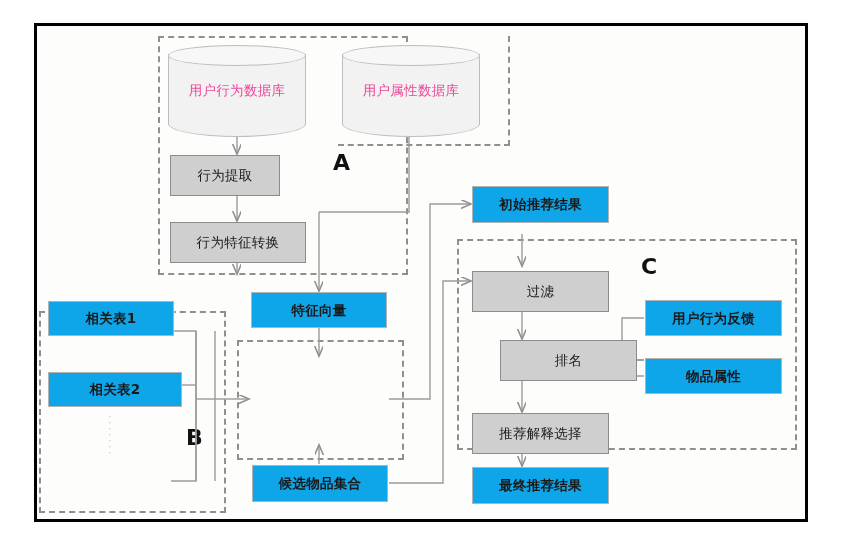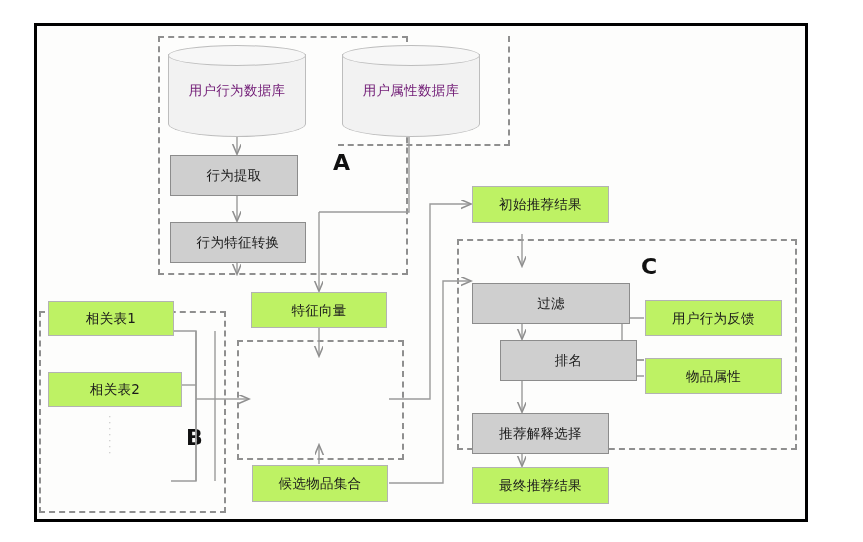--- a/index.html
+++ b/index.html
@@ -6,32 +6,32 @@
   body{width:863px;height:542px;overflow:hidden;
        font-family:"DejaVu Sans","Liberation Sans",sans-serif;}
   #stage{position:relative;width:863px;height:542px;background:#ffffff;}
   #frame{position:absolute;left:34px;top:23px;width:774px;height:499px;
          border:3px solid #000000;background:#fdfdfc;box-sizing:border-box;}
   svg.layer{position:absolute;left:0;top:0;width:863px;height:542px;
             pointer-events:none;}
   .node{position:absolute;box-sizing:border-box;display:flex;
         align-items:center;justify-content:center;text-align:center;
         font-size:13.5px;color:#1a1a1a;line-height:1.25;letter-spacing:.3px;}
-  .node.light{background:#bef264;border:1px solid #b3b3b3;}
+  .node.light{background:#0ea5e9;border:1px solid #b3b3b3;font-weight:bold;}
   .node.dark{background:#cfcfcf;border:1.6px solid #8c8c8c;}
   .cyl{position:absolute;box-sizing:border-box;}
   .cyl .body{position:absolute;left:0;right:0;top:9px;bottom:0;
              background:#f2f2f2;border-left:1.4px solid #bdbdbd;
              border-right:1.4px solid #bdbdbd;border-bottom:1.4px solid #bdbdbd;
              border-radius:0 0 50% 50%/0 0 16% 16%;}
   .cyl .top{position:absolute;left:0;right:0;top:0;height:19px;
             background:#f7f7f7;border:1.4px solid #bdbdbd;border-radius:50%;}
   .cyl .lbl{position:absolute;left:0;right:0;top:0;bottom:0;
             display:flex;align-items:center;justify-content:center;
-            font-size:13.5px;color:#701a75;letter-spacing:.3px;}
+            font-size:13.5px;color:#ec4899;letter-spacing:.3px;}
   .grp{position:absolute;box-sizing:border-box;
        border:2.2px dashed #8f8f8f;background:transparent;}
   .glab{position:absolute;font-weight:bold;font-size:22px;color:#111;}
   .dots{position:absolute;width:2px;color:#c9c9c9;font-size:11px;
         line-height:6px;text-align:center;}
 </style>
 </head>
 <body>
 
 <div id="stage">
@@ -120,39 +120,39 @@
     <div class="top"></div>
     <div class="lbl">用户行为数据库</div>
   </div>
 
   <div class="cyl" style="left:342px;top:45px;width:138px;height:92px;">
     <div class="body"></div>
     <div class="top"></div>
     <div class="lbl">用户属性数据库</div>
   </div>
 
-  <div class="node dark" style="left:170px;top:155px;width:128px;height:41px;">行为提取</div>
+  <div class="node dark" style="left:170px;top:155px;width:110px;height:41px;">行为提取</div>
 
   <div class="node dark" style="left:170px;top:222px;width:136px;height:41px;">行为特征转换</div>
 
   <div class="node light" style="left:251px;top:292px;width:136px;height:36px;">特征向量</div>
 
   <div class="node light" style="left:48px;top:301px;width:126px;height:35px;">相关表1</div>
 
   <div class="node light" style="left:48px;top:372px;width:134px;height:35px;">相关表2</div>
 
   <div class="dots" style="left:108px;top:414px;">·<br>·<br>·<br>·<br>·<br>·<br>·</div>
 
 
 
   <div class="node light" style="left:252px;top:465px;width:136px;height:37px;">候选物品集合</div>
 
   <div class="node light" style="left:472px;top:186px;width:137px;height:37px;">初始推荐结果</div>
 
-  <div class="node dark" style="left:472px;top:283px;width:158px;height:41px;">过滤</div>
+  <div class="node dark" style="left:472px;top:271px;width:137px;height:41px;">过滤</div>
 
   <div class="node dark" style="left:472px;top:340px;width:137px;height:41px;margin-left:28px;">排名</div>
 
   <div class="node dark" style="left:472px;top:413px;width:137px;height:41px;">推荐解释选择</div>
 
   <div class="node light" style="left:472px;top:467px;width:137px;height:37px;">最终推荐结果</div>
 
   <div class="node light" style="left:645px;top:300px;width:137px;height:36px;">用户行为反馈</div>
 
   <div class="node light" style="left:645px;top:358px;width:137px;height:36px;">物品属性</div>

